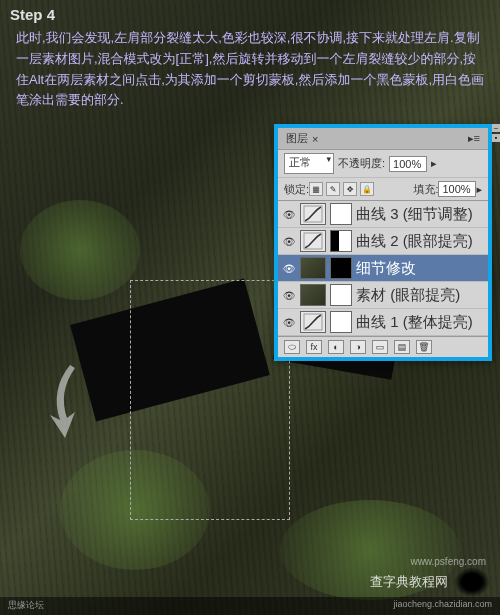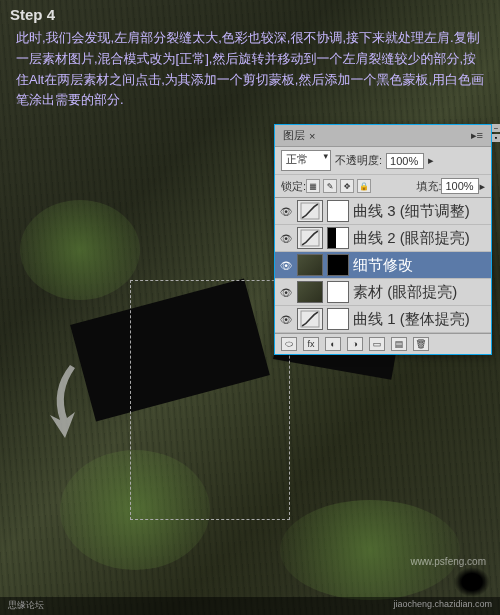--- a/index.html
+++ b/index.html
@@ -11,21 +11,21 @@
 .texture { position: absolute; inset: 0; background: repeating-linear-gradient(85deg, rgba(60,70,40,0.3) 0px, rgba(80,90,50,0.2) 3px, rgba(40,50,30,0.4) 6px); mix-blend-mode: overlay; }
 .moss { position: absolute; border-radius: 50%; background: radial-gradient(circle, rgba(100,140,60,0.6), transparent); }
 .m1 { top: 200px; left: 20px; width: 120px; height: 100px; }
 .m2 { top: 450px; left: 60px; width: 150px; height: 120px; }
 .m3 { top: 500px; left: 280px; width: 180px; height: 100px; }
 .step-label { position: absolute; top: 6px; left: 10px; color: #e0e0e0; font-size: 15px; font-weight: bold; }
 .instruction { position: absolute; top: 28px; left: 16px; right: 16px; color: #c4b5fd; font-size: 13px; line-height: 1.6; }
 .selection { position: absolute; top: 280px; left: 130px; width: 160px; height: 240px; border: 1px dashed #aaa; }
 .arrow { position: absolute; top: 360px; left: 40px; width: 60px; height: 80px; }
 .arrow svg { width: 100%; height: 100%; }
-.panel { position: absolute; top: 124px; right: 8px; width: 218px; background: #d4d4d4; border: 1px solid #0ea5e9; font-size: 11px; color: #333; box-shadow: 0 2px 8px rgba(0,0,0,0.4); }
+.panel { position: absolute; top: 124px; right: 8px; width: 218px; background: #d4d4d4; border: 4px solid #0ea5e9; font-size: 11px; color: #333; box-shadow: 0 2px 8px rgba(0,0,0,0.4); }
 .panel-tab { background: #b8b8b8; padding: 3px 8px; display: flex; align-items: center; justify-content: space-between; border-bottom: 1px solid #999; }
 .panel-tab-label { display: flex; align-items: center; gap: 4px; }
 .panel-row { display: flex; align-items: center; padding: 3px 6px; gap: 4px; background: #d4d4d4; border-bottom: 1px solid #bbb; }
 .dropdown { background: #fff; border: 1px solid #888; padding: 1px 16px 3px 4px; font-size: 11px; position: relative; min-width: 50px; }
 .dropdown::after { content: "▾"; position: absolute; right: 2px; top: 0; font-size: 9px; }
 .opacity-input { background: #fff; border: 1px solid #888; padding: 1px 3px; width: 38px; font-size: 11px; }
 .lock-row { display: flex; align-items: center; padding: 3px 6px; gap: 0; background: #d4d4d4; border-bottom: 1px solid #999; }
 .lock-icons { display: flex; gap: 3px; }
 .lock-icon { width: 14px; height: 14px; border: 1px solid #999; background: #e8e8e8; display: flex; align-items: center; justify-content: center; font-size: 8px; }
 .layers { background: #d4d4d4; max-height: 160px; overflow: hidden; }
@@ -160,19 +160,20 @@
 </div>
 
 <div class="corner-control">
   <div class="cc-btn">–</div>
   <div class="cc-btn">▪</div>
 </div>
 
 <div class="psfeng">www.psfeng.com</div>
 
 <div class="watermark">
+  <span>查字典教程网</span>
   <div class="ink"></div>
 </div>
 
 <div class="bottom-bar">
   <span>思缘论坛</span>
   <span>jiaocheng.chazidian.com</span>
 </div>
 
 </body></html>

